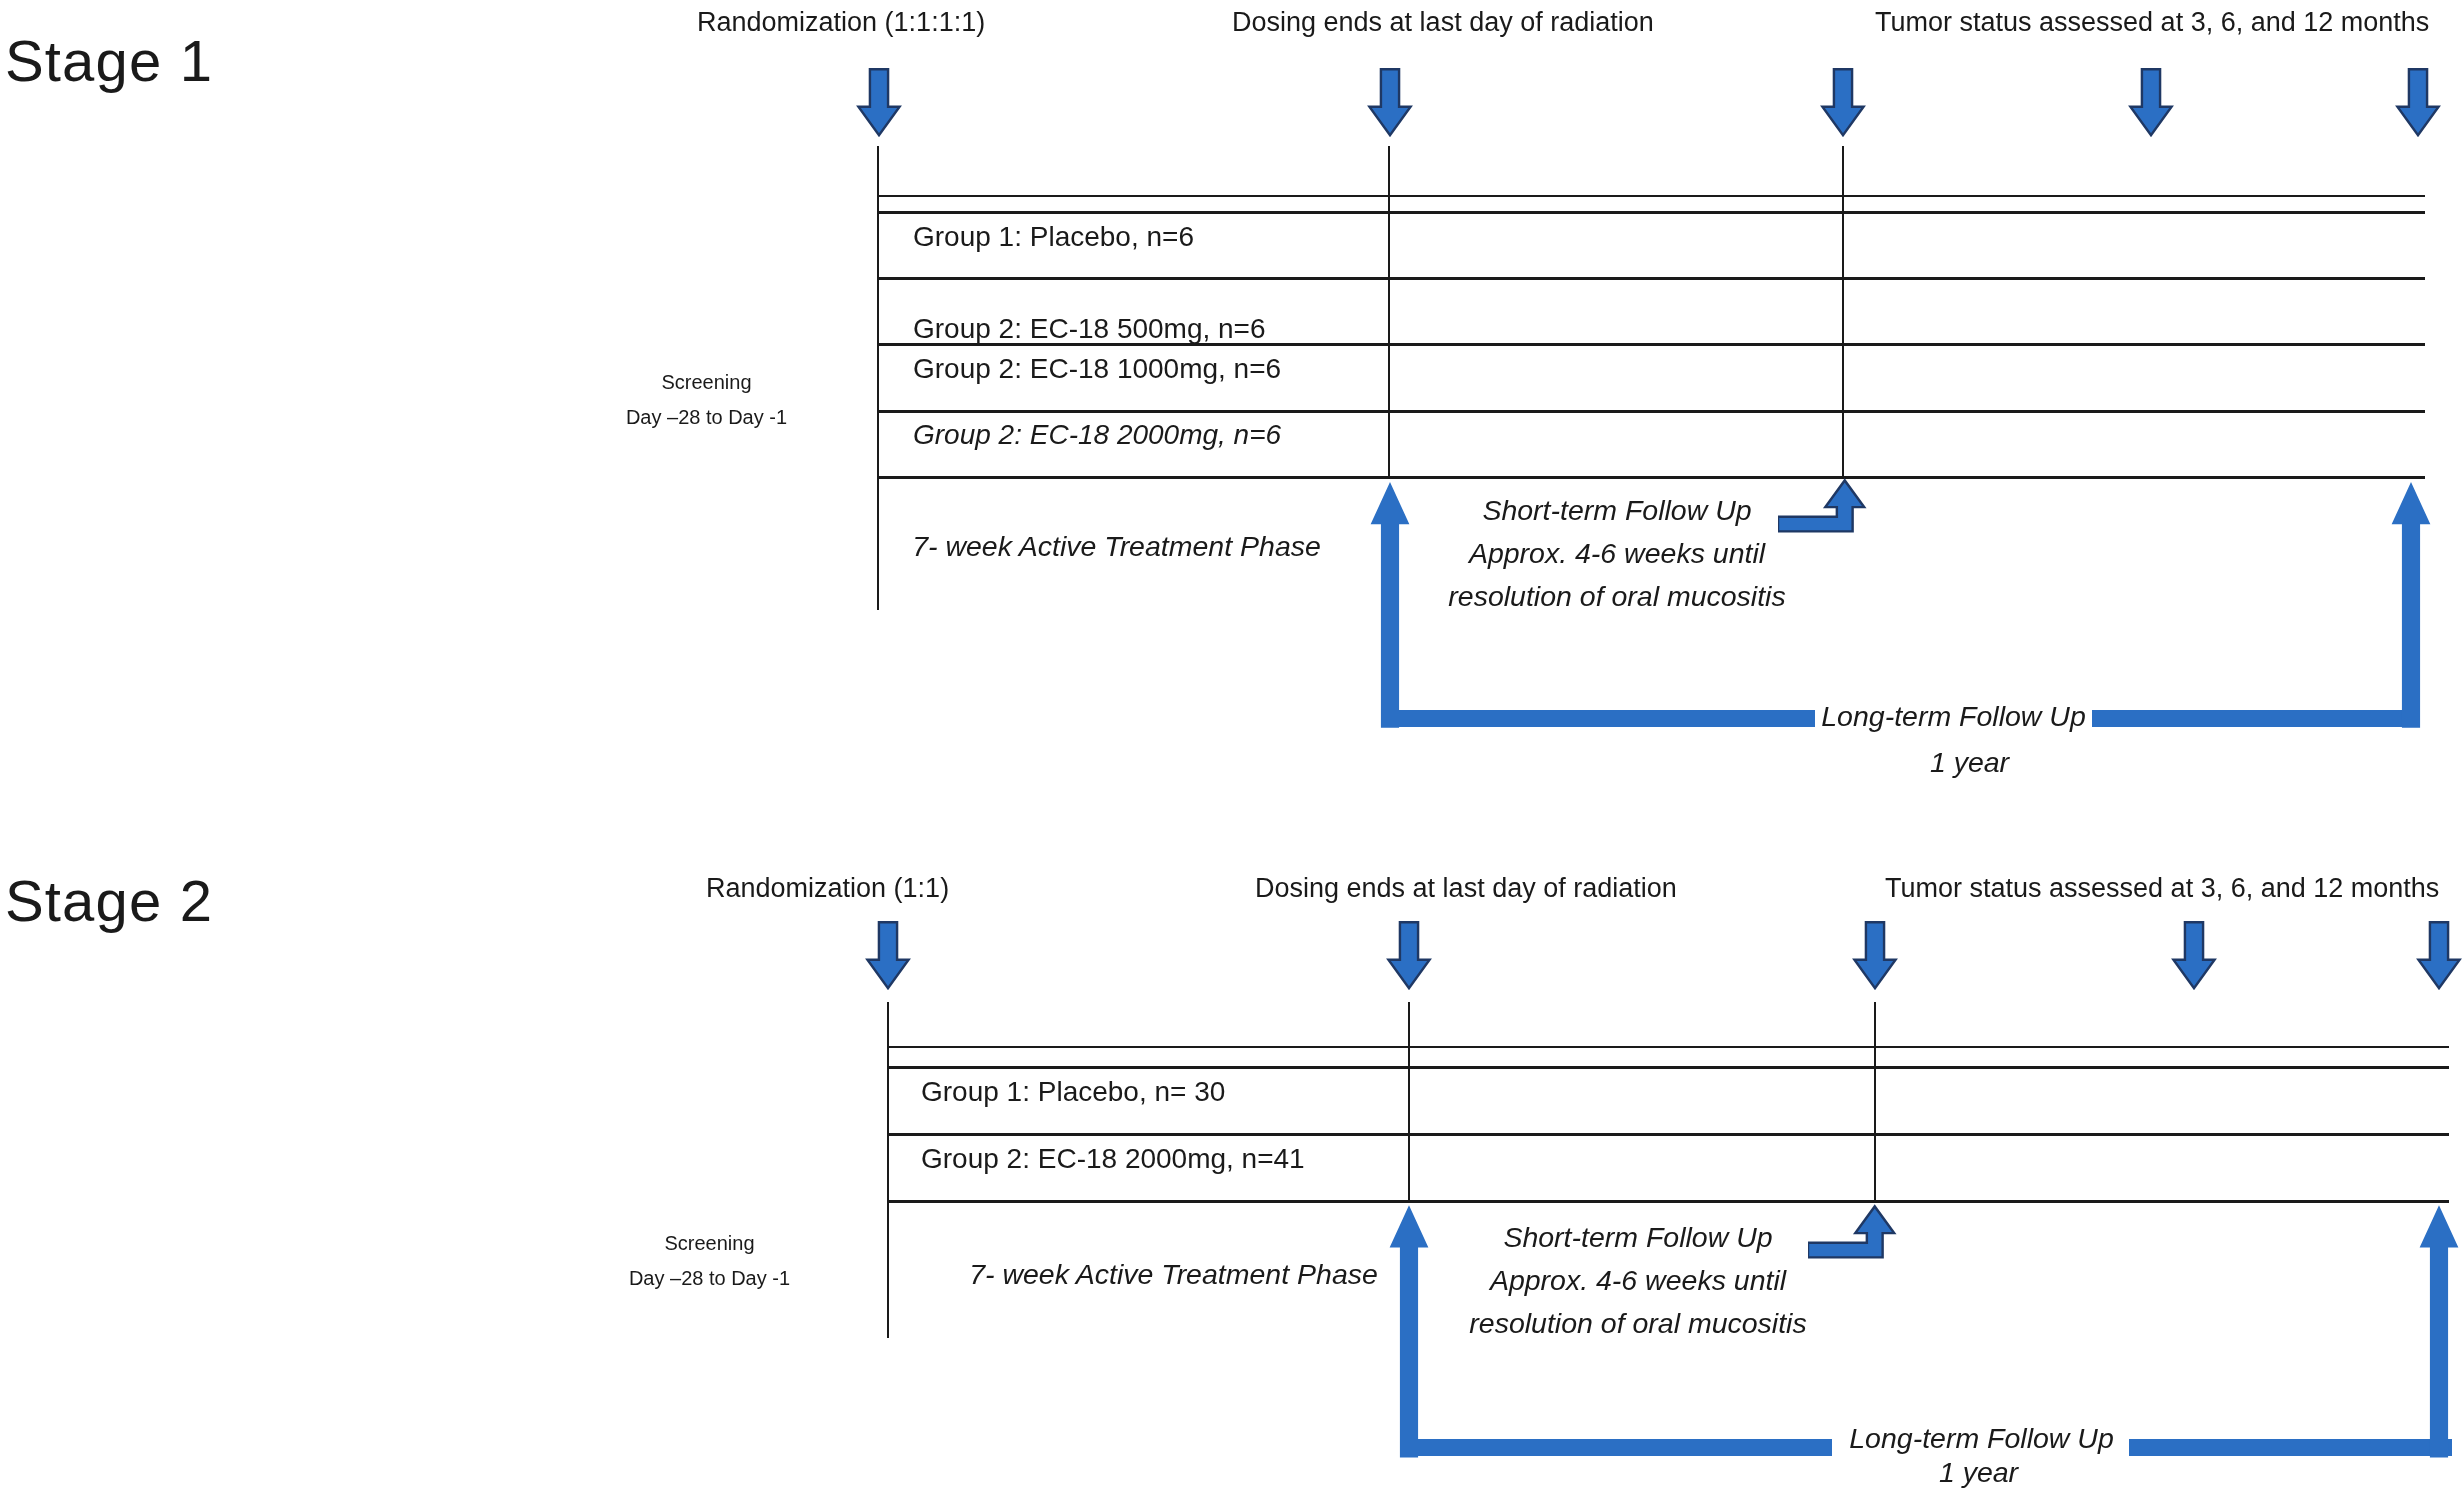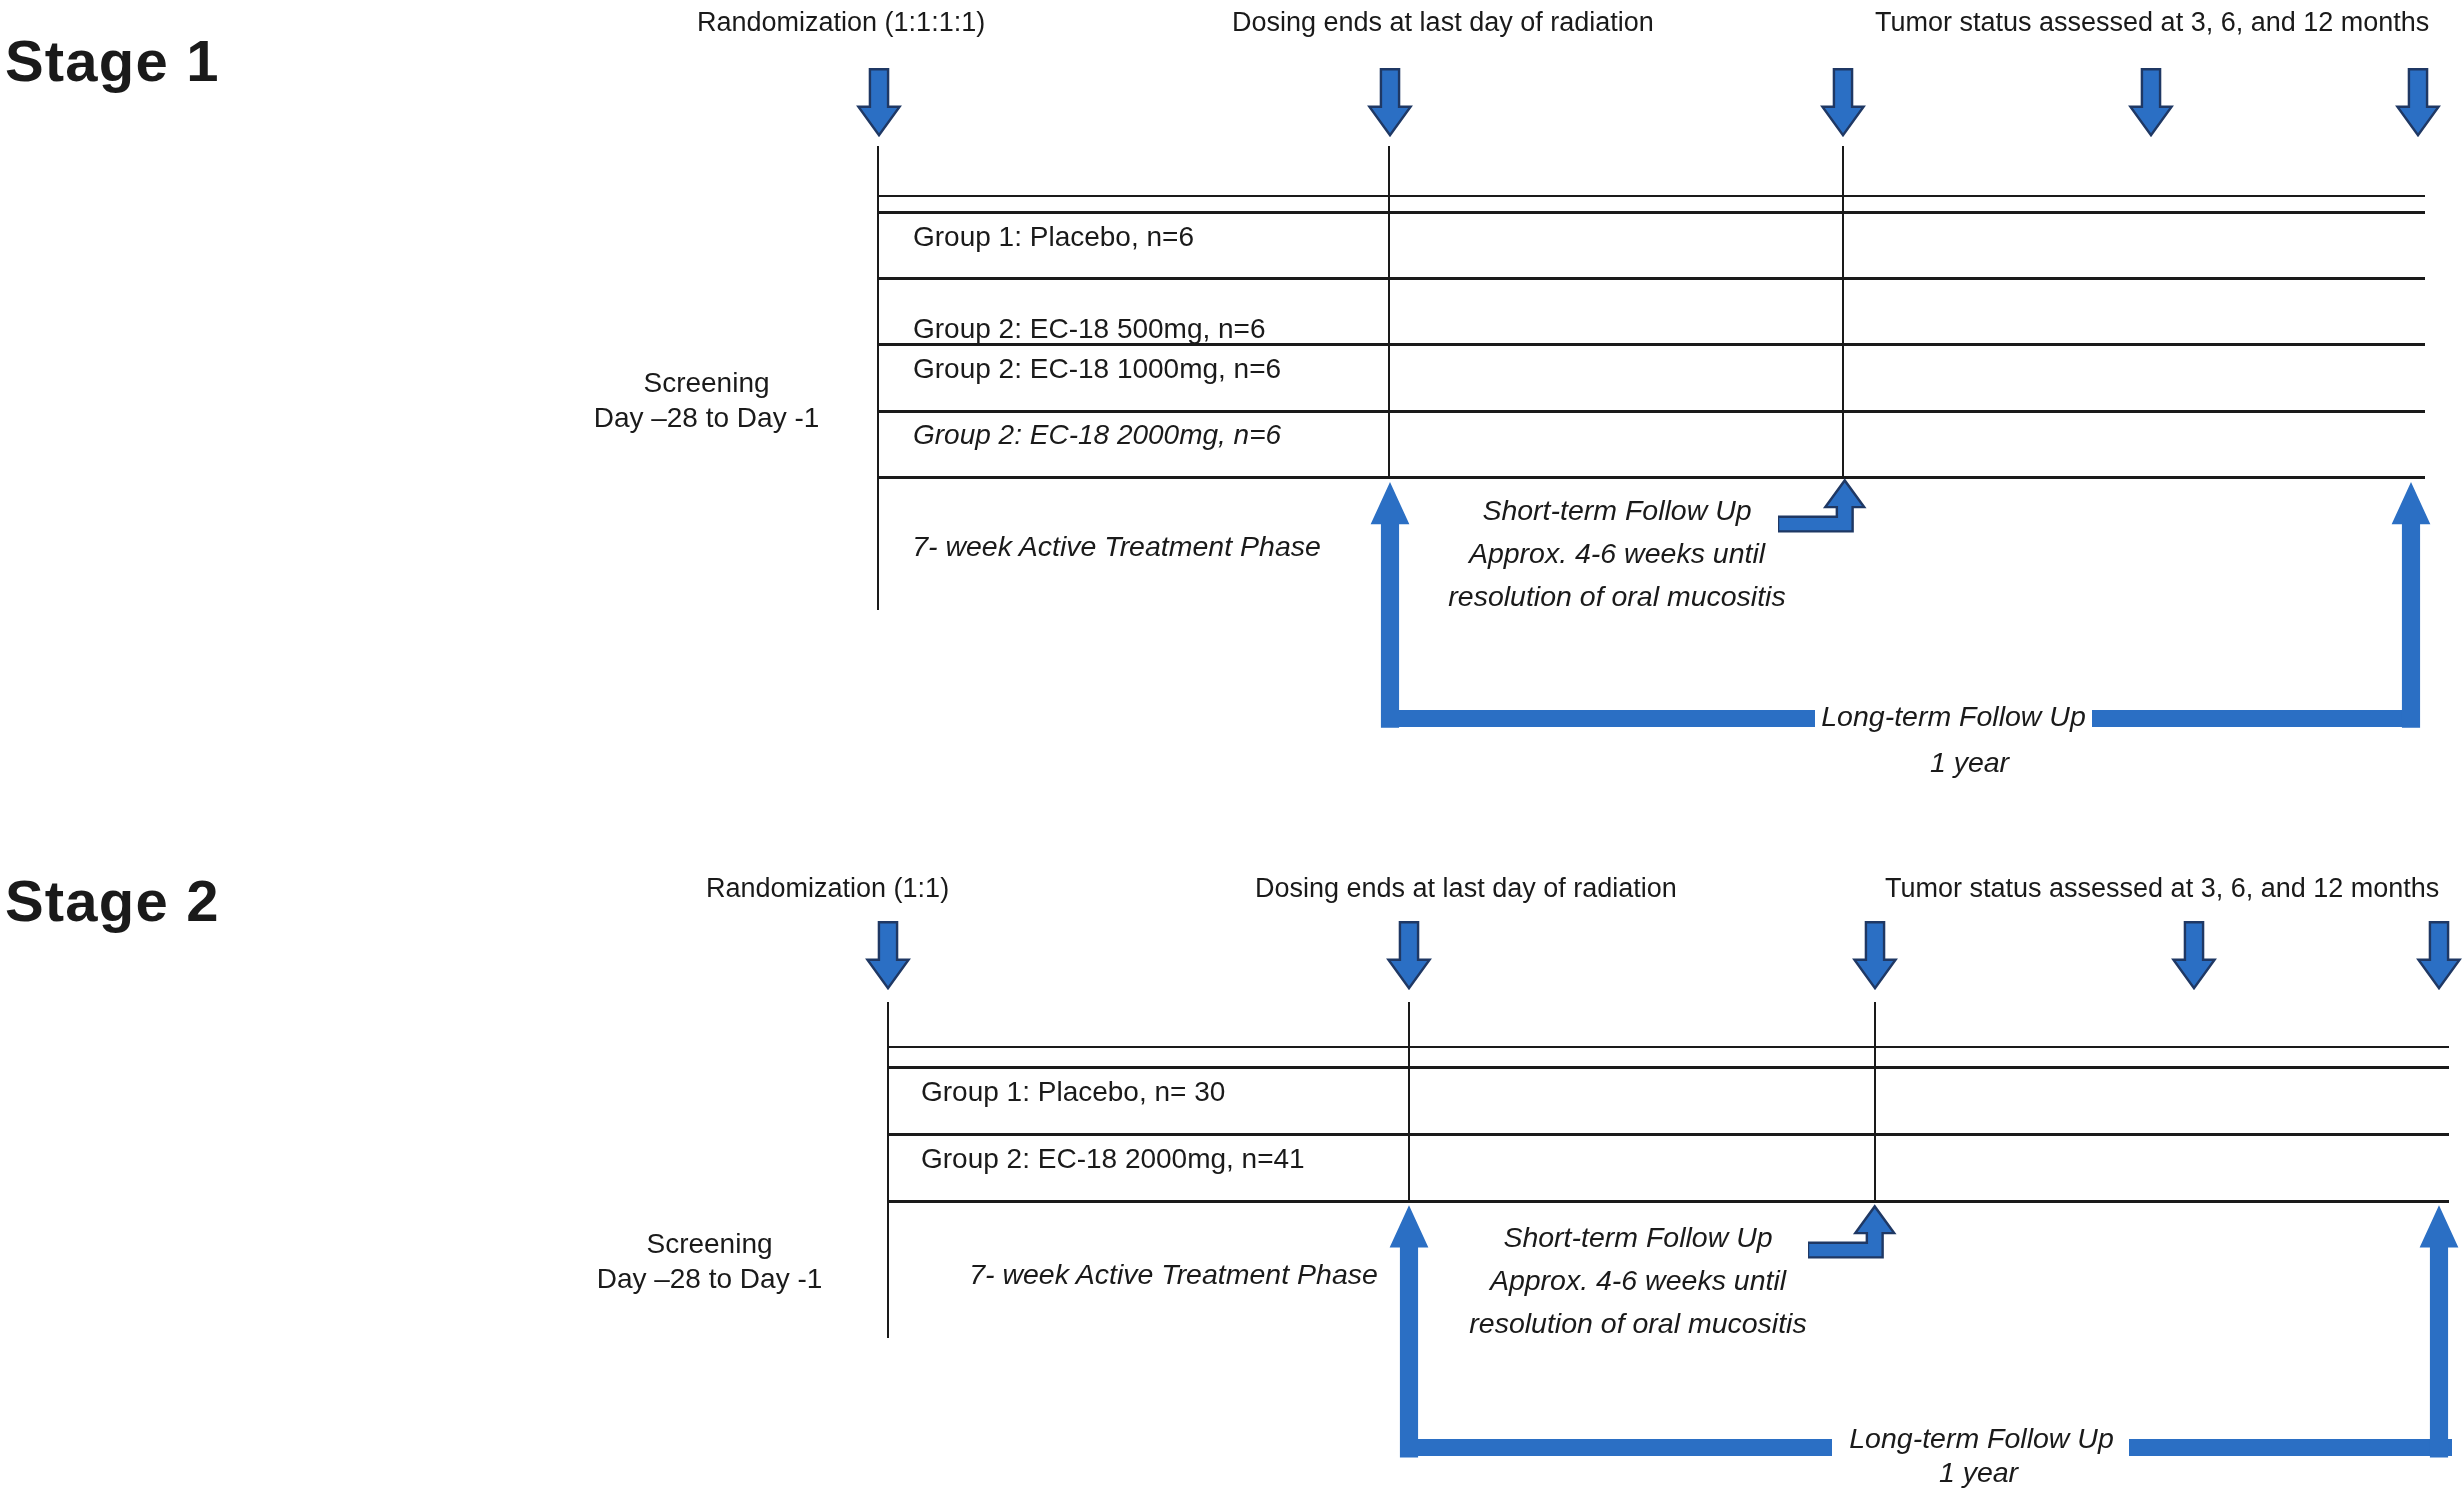--- a/index.html
+++ b/index.html
@@ -2,24 +2,24 @@
 <html style="--arrow-fill: #2B6FC4; --arrow-outline: #1F3864; --line: #1A1A1A; --text: #1A1A1A; --bg: #FFFFFF;font-size:9.7px"><head>
 <meta charset="utf-8">
 <style>
   html,body{margin:0;padding:0;background:#fff;}
   .canvas{
     position:relative;width:2462px;height:1495px;overflow:hidden;
     background:var(--bg,#ffffff);
     font-family:"Liberation Sans","DejaVu Sans",sans-serif;
     color:var(--text,#1a1a1a);
   }
-  .stage-title{position:absolute;font-size:58px;font-weight:700;letter-spacing:1.2px;white-space:nowrap;}
+  .stage-title{position:absolute;font-size:58px;font-weight:400;letter-spacing:1.2px;white-space:nowrap;}
   .hdr{position:absolute;font-size:27px;white-space:nowrap;}
   .group-label{position:absolute;font-size:28px;white-space:nowrap;}
-  .screening{position:absolute;font-size:28px;text-align:center;line-height:35px;}
+  .screening{position:absolute;font-size:20px;text-align:center;line-height:35px;}
   .note{position:absolute;font-style:italic;font-size:28.5px;text-align:center;white-space:nowrap;}
   .note.multi{line-height:43px;font-style:italic;}
   .hline{position:absolute;height:3px;background:var(--line,#1a1a1a);}
   .hline.thin{height:2.4px;}
   .vline{position:absolute;width:2.4px;background:var(--line,#1a1a1a);}
   .bar{position:absolute;height:17px;background:var(--arrow-fill,#2b6fc4);}
   .icon-svg{position:absolute;display:block;}
   .down-arrow polygon{fill:var(--arrow-fill,#2b6fc4);stroke:var(--arrow-outline,#1f3864);stroke-width:4;stroke-linejoin:miter;}
   .big-arrow polygon{fill:var(--arrow-fill,#2b6fc4);}
   .elbow polygon{fill:var(--arrow-fill,#2b6fc4);stroke:var(--arrow-outline,#1f3864);stroke-width:4;stroke-linejoin:miter;}

